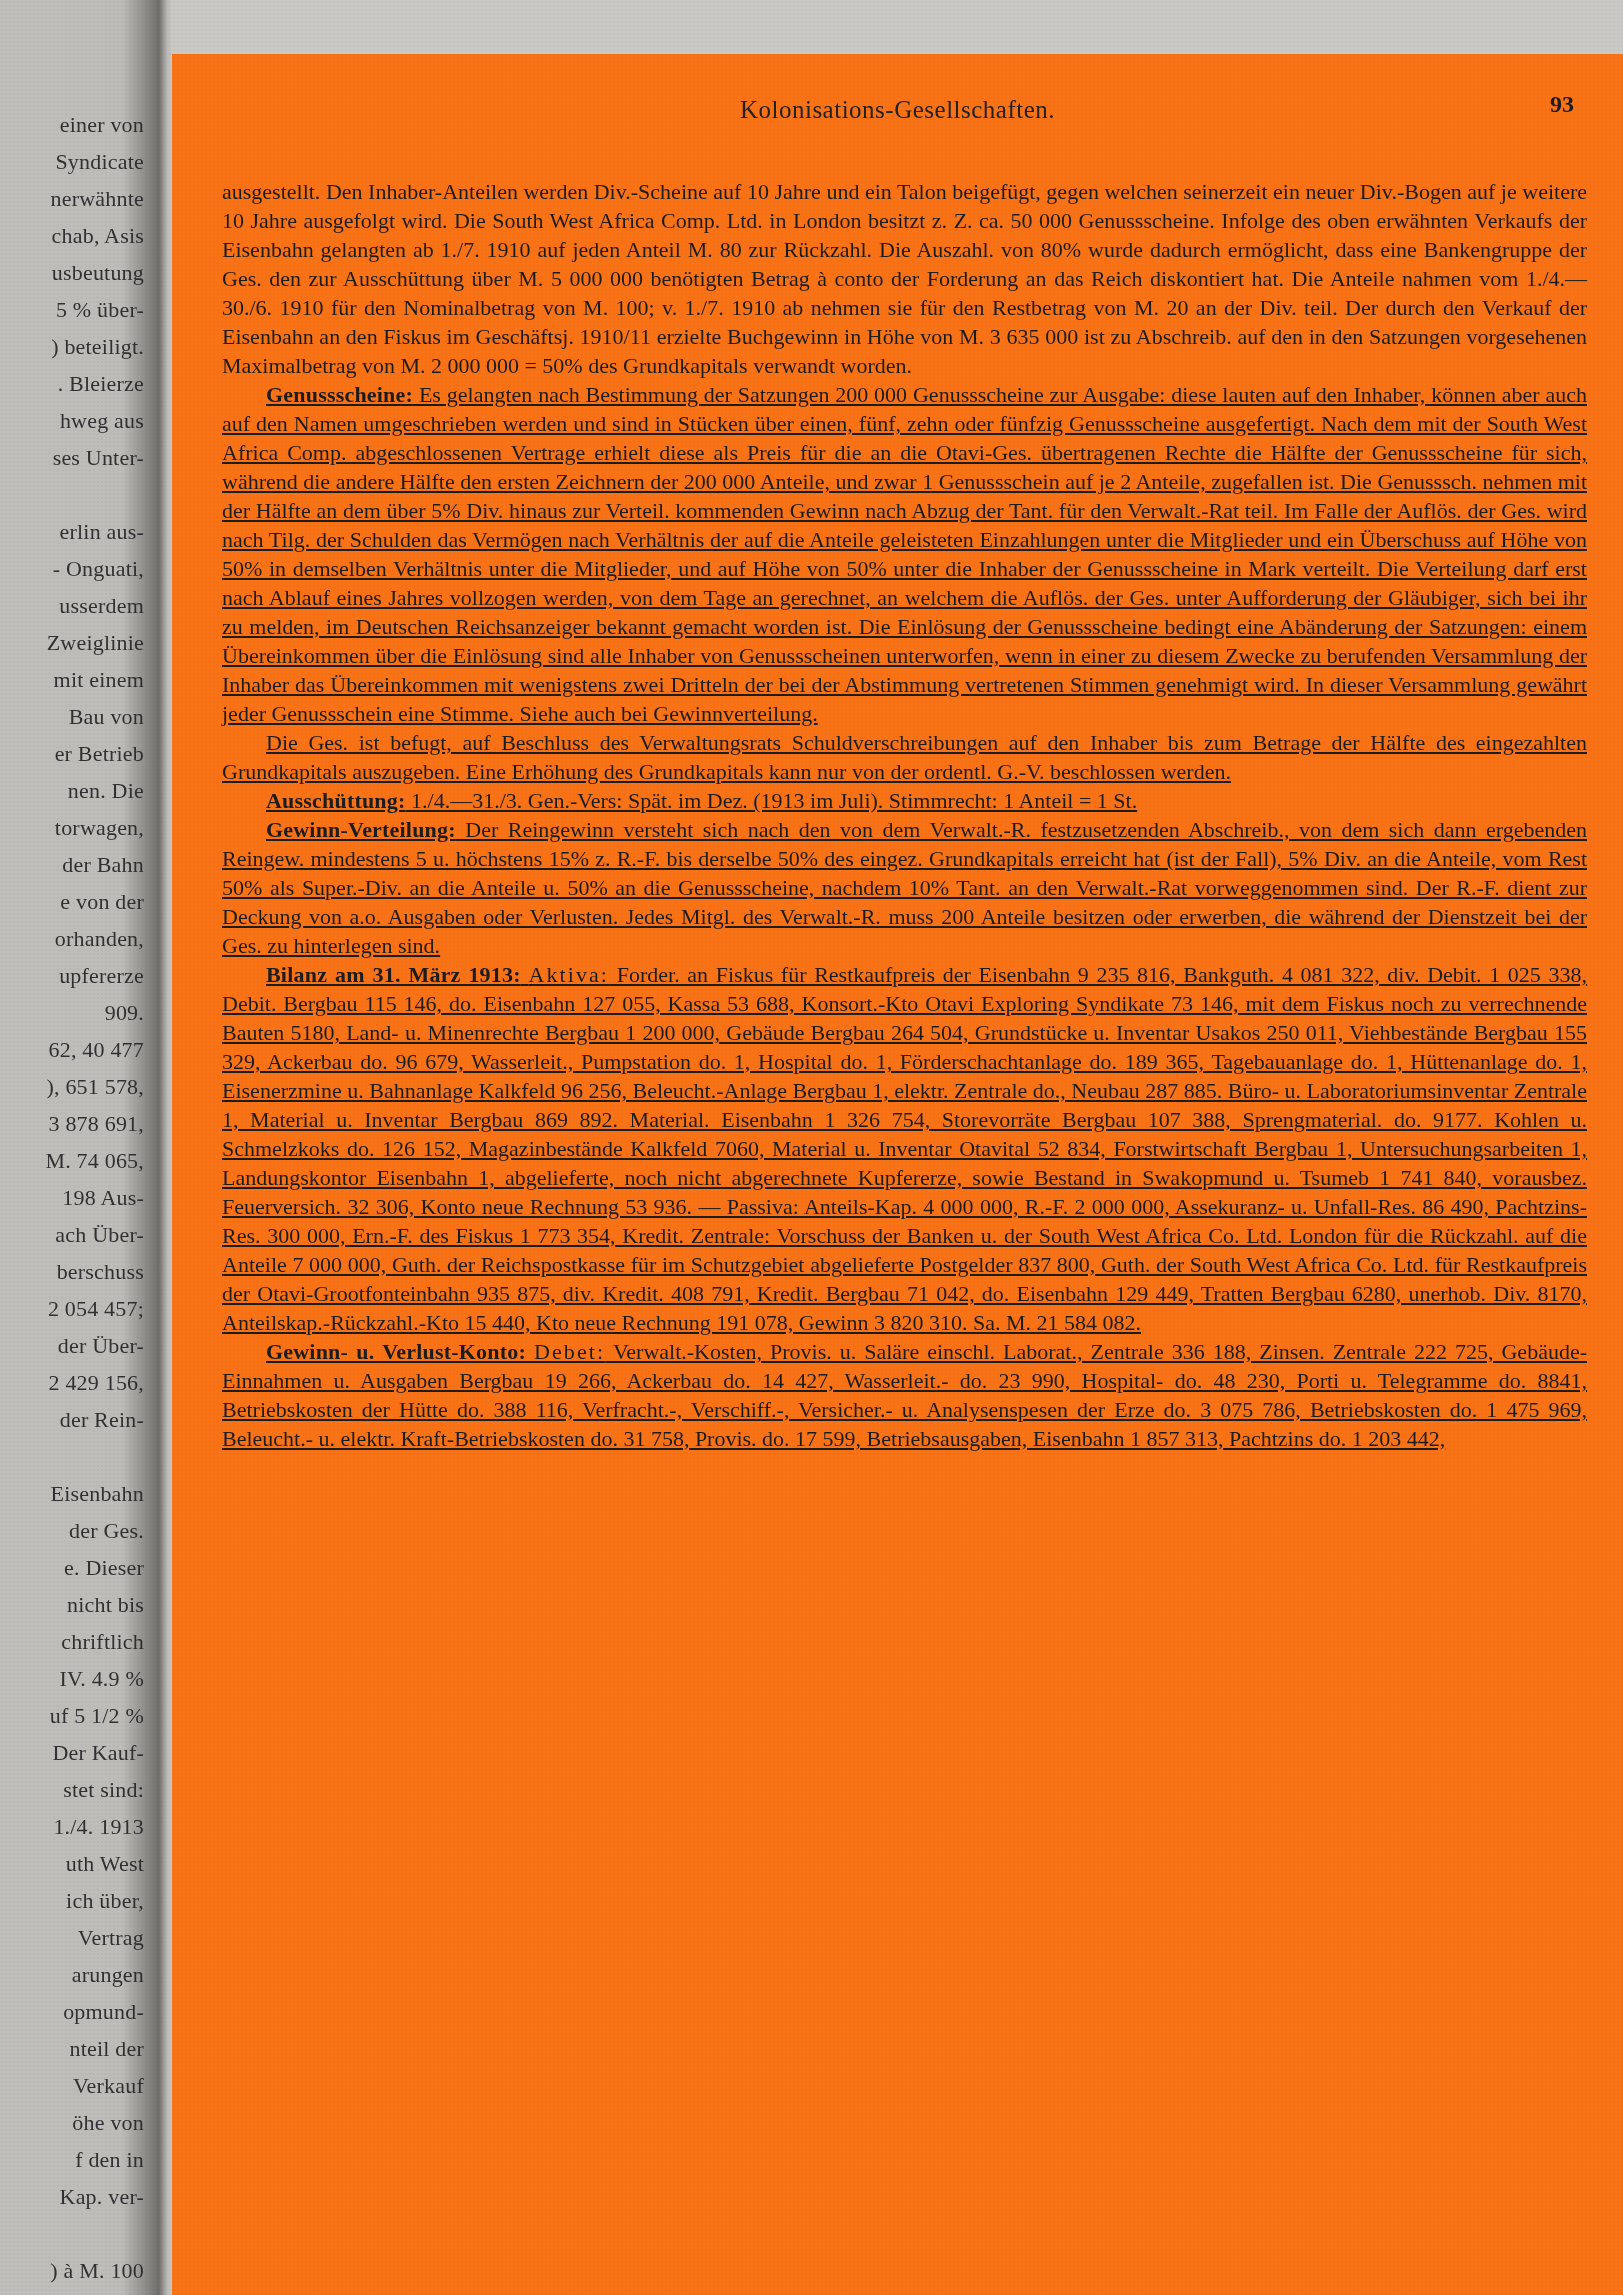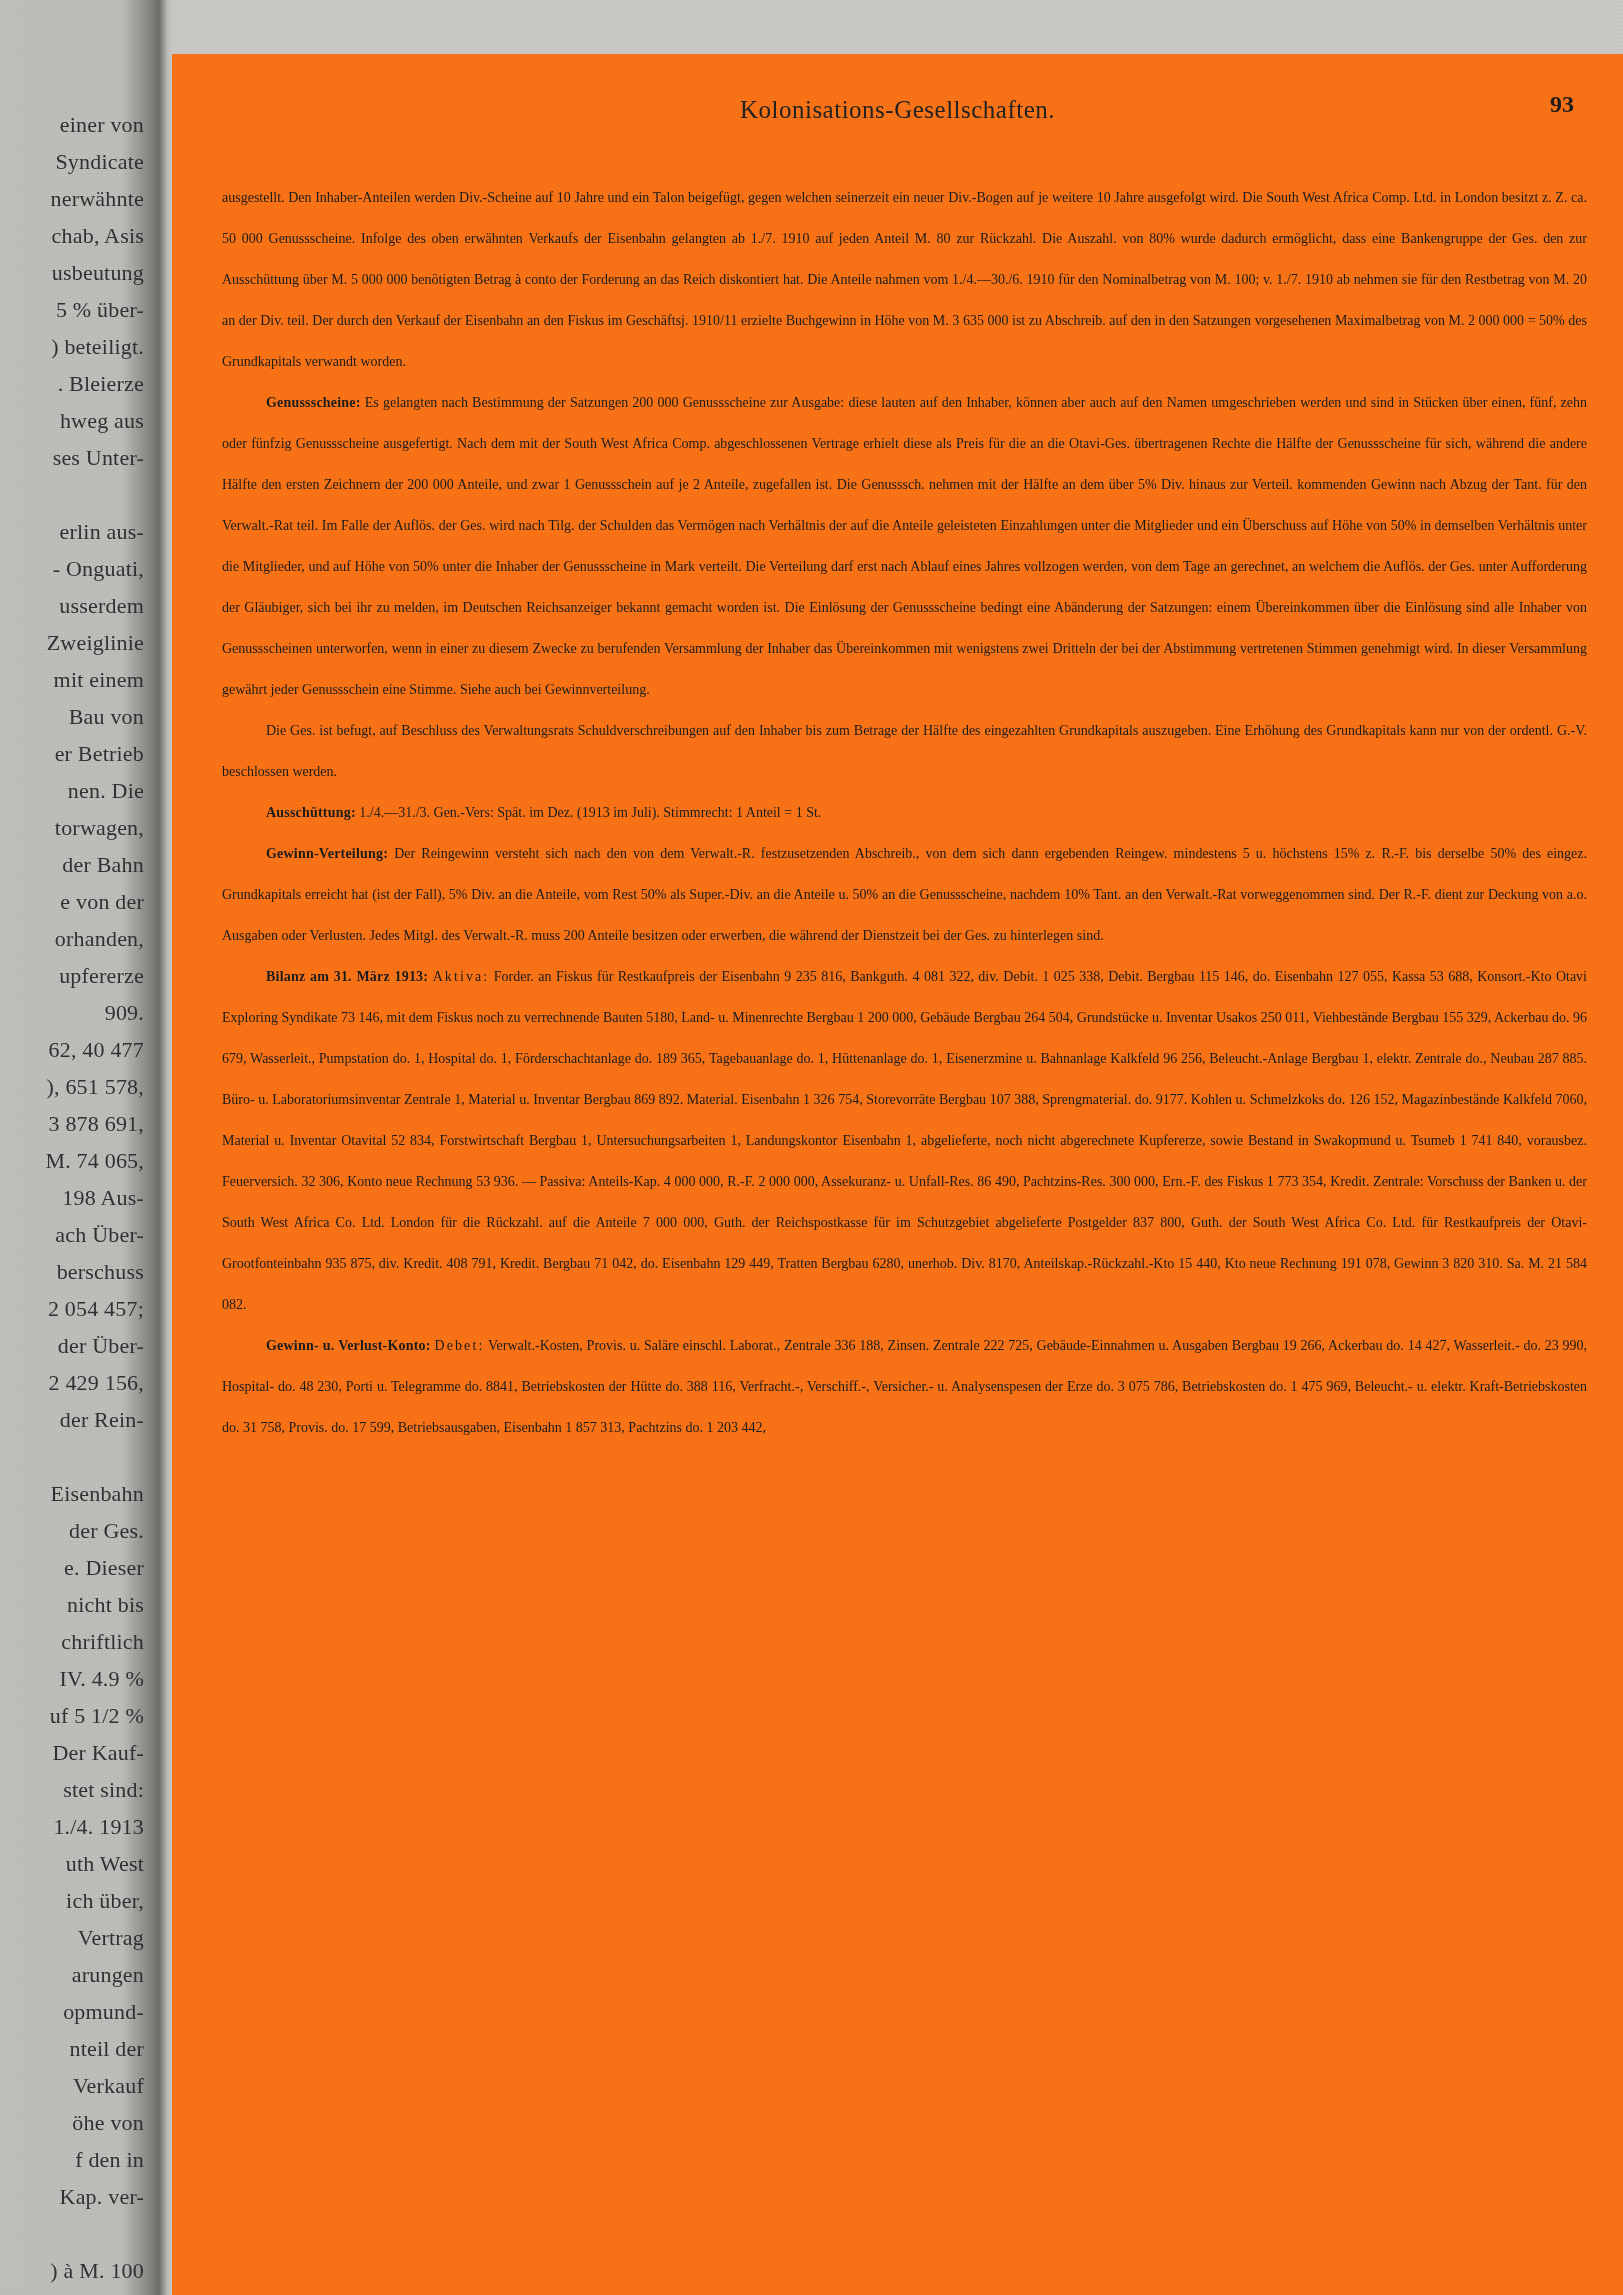--- a/index.html
+++ b/index.html
@@ -63,32 +63,33 @@
     top: -4.9px;
     font-size: 24px;
     font-weight: 700;
     color: #1d1d1d;
   }
   .body {
     position: absolute;
     left: 50px;
     right: 36px;
     top: 123px;
-    font-size: 14px;
-    line-height: 41px;
+    font-size: 22px;
+    line-height: 29px;
     text-align: justify;
     text-justify: inter-word;
     color: #1c1c1c;
   }
   .body p {
     margin: 0;
     text-indent: 0;
   }
   .body p.indent {
     text-indent: 44px;
+    text-decoration: underline;
   }
   .lead {
     font-weight: 700;
     letter-spacing: 0.2px;
   }
   .spaced {
     letter-spacing: 2.1px;
   }
   .noise {
     position: absolute;

